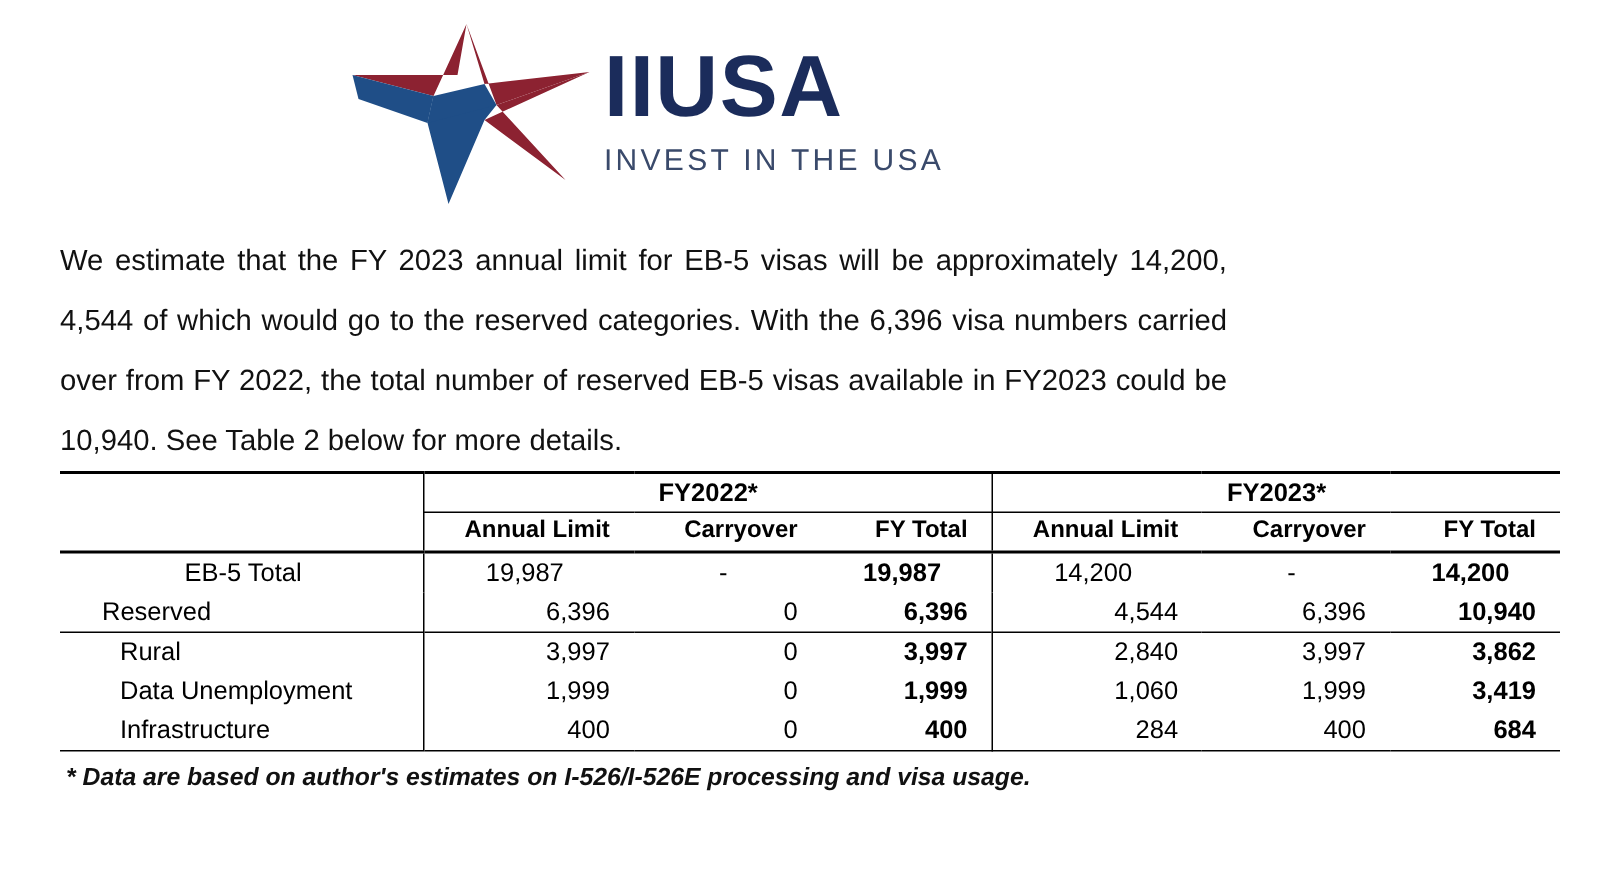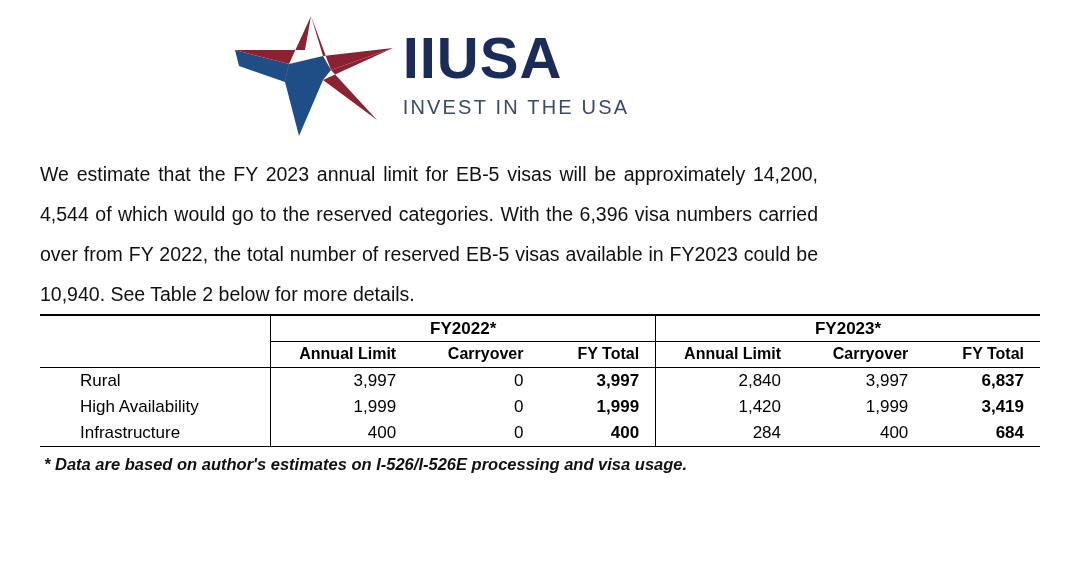--- a/index.html
+++ b/index.html
@@ -176,39 +176,57 @@
           <th class="col-head vleft" style="width:128px;">Annual Limit</th>
           <th class="col-head" style="width:120px;">Carryover</th>
           <th class="col-head vright" style="width:110px;">FY Total</th>
           <th class="col-head" style="width:128px;">Annual Limit</th>
           <th class="col-head" style="width:120px;">Carryover</th>
           <th class="col-head" style="width:110px;">FY Total</th>
         </tr>
       </thead>
       <tbody>
 
-
-
+        <tr class="thick-top">
+          <td class="lbl">EB-5 Total</td>
+          <td class="num vleft">19,987</td>
+          <td class="num">-</td>
+          <td class="num bold vright">19,987</td>
+          <td class="num">14,200</td>
+          <td class="num">-</td>
+          <td class="num bold">14,200</td>
+        </tr>
+
+
+        <tr>
+          <td class="lbl lbl-indent">Reserved</td>
+          <td class="num vleft">6,396</td>
+          <td class="num">0</td>
+          <td class="num bold vright">6,396</td>
+          <td class="num">4,544</td>
+          <td class="num">6,396</td>
+          <td class="num bold">10,940</td>
+        </tr>
 
         <tr class="top-rule">
           <td class="lbl" style="padding-left:40px !important;">Rural</td>
           <td class="num vleft">3,997</td>
           <td class="num">0</td>
           <td class="num bold vright">3,997</td>
           <td class="num">2,840</td>
           <td class="num">3,997</td>
-          <td class="num bold">6,837</td>
+          <td class="num bold">3,862</td>
         </tr>
 
         <tr>
-          <td class="lbl" style="padding-left:40px !important;">High Availability</td>
+          <td class="lbl" style="padding-left:40px !important;">Data Unemployment</td>
           <td class="num vleft">1,999</td>
           <td class="num">0</td>
           <td class="num bold vright">1,999</td>
-          <td class="num">1,420</td>
+          <td class="num">1,060</td>
           <td class="num">1,999</td>
           <td class="num bold">3,419</td>
         </tr>
 
         <tr class="bot-rule">
           <td class="lbl" style="padding-left:40px !important;">Infrastructure</td>
           <td class="num vleft">400</td>
           <td class="num">0</td>
           <td class="num bold vright">400</td>
           <td class="num">284</td>

